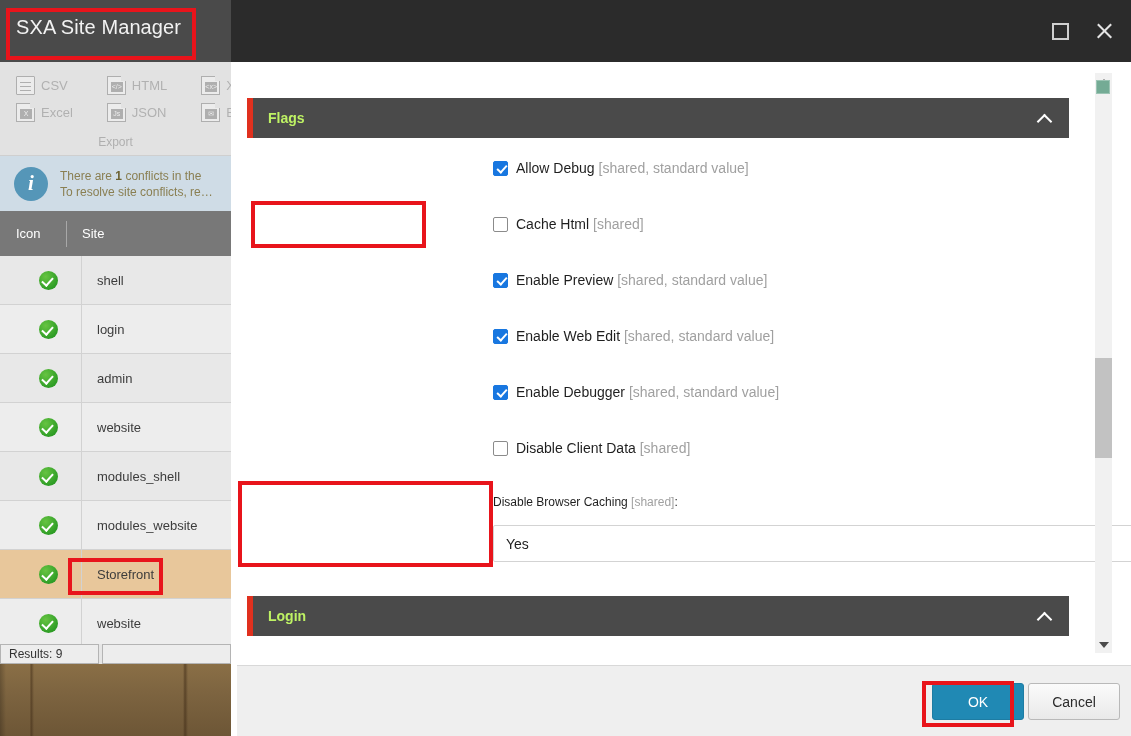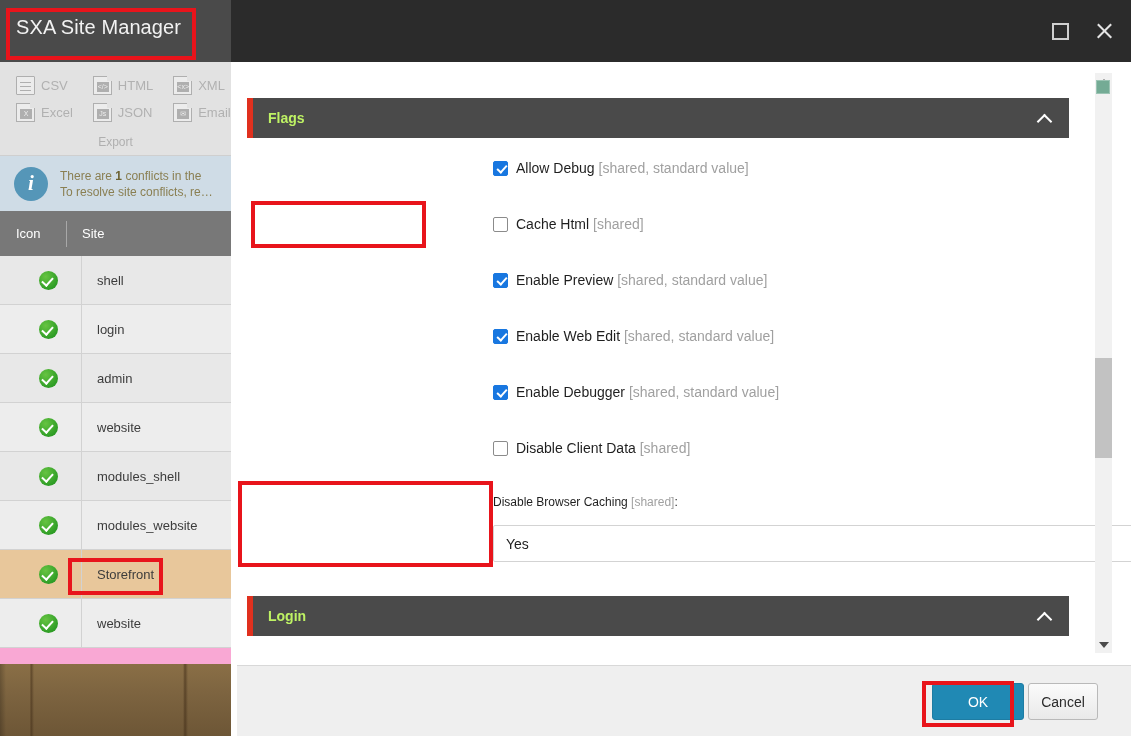--- a/index.html
+++ b/index.html
@@ -15,38 +15,38 @@
   .wallpaper {
     position: absolute; left: 0; top: 664px; width: 231px; height: 72px;
     background:
       linear-gradient(90deg, rgba(0,0,0,0.22) 0px, rgba(0,0,0,0.0) 6px),
       linear-gradient(90deg, transparent 30px, rgba(60,40,20,0.55) 31px, transparent 34px),
       linear-gradient(90deg, transparent 183px, rgba(60,40,20,0.55) 185px, transparent 188px),
       linear-gradient(180deg, #8a6f46 0%, #7d6440 40%, #6d5636 100%);
   }
 
   
-  .app-window { position: absolute; left: 0; top: 0; width: 231px; height: 664px; background: #f9a8d4; }
+  .app-window { position: absolute; left: 0; top: 0; width: 231px; height: 664px; background: #7dd3fc; }
 
   .app-titlebar {
     position: absolute; left: 0; top: 0; width: 231px; height: 62px;
     background: #4a4a4a;
   }
   .app-title {
     position: absolute; left: 16px; top: 16px;
     font-size: 20px; color: #f2f2f2; letter-spacing: .1px;
     white-space: nowrap;
   }
 
   
   .ribbon {
     position: absolute; left: 0; top: 62px; width: 231px; height: 94px;
     background: #e2e2e2; border-bottom: 1px solid #cfcfcf;
   }
-  .ribbon-grid { position: absolute; left: 16px; top: 14px; display: flex; gap: 20px; }
+  .ribbon-grid { position: absolute; left: 16px; top: 14px; display: flex; gap: 34px; }
   .ribbon-col { display: flex; flex-direction: column; gap: 8px; }
   .ribbon-item { display: flex; align-items: center; gap: 6px; opacity: .42; }
   .ribbon-ico {
     width: 19px; height: 19px; border: 1.4px solid #6a6a6a; background: #fafafa;
     position: relative; flex: 0 0 auto; border-radius: 1px;
   }
   .ribbon-ico i {
     position: absolute; left: 3px; bottom: 2px; right: 2px; height: 10px;
     background: #6a6a6a; font-style: normal; color: #fff; font-size: 7px;
     line-height: 10px; text-align: center; font-family: "Liberation Sans", sans-serif;
@@ -195,21 +195,21 @@
   .btn {
     position: absolute; top: 17px; height: 37px; border-radius: 3px;
     display: flex; align-items: center; justify-content: center;
     font-size: 14px; cursor: pointer;
   }
   .btn.ok {
     left: 695px; width: 92px; background: #2089b4; color: #ffffff;
     border: 1px solid #1d7ca3;
   }
   .btn.cancel {
-    left: 791px; width: 70px;
+    left: 791px; width: 92px;
     background: linear-gradient(180deg, #fbfbfb 0%, #e9e9e9 100%);
     border: 1px solid #b9b9b9; color: #2b2b2b;
   }
 
   
   .rec-dot {
     position: absolute; left: 1096px; top: 80px; width: 14px; height: 14px;
     background: #74ab95; border: 1px solid #9cc4b4;
   }
 
@@ -331,20 +331,24 @@
         </div>
       <div class="cell-site">Storefront</div>
     </div>
     <div class="grid-row alt" style="top:599px">
       <div class="cell-icon">
           <span class="ok-dot"></span>
         </div>
       <div class="cell-site">website</div>
     </div>
 
+    <div class="status-bar">
+      <div class="status-cell a">Results: 9</div>
+      <div class="status-cell b"></div>
+    </div>
   </div>
 
   <div class="modal">
 
     <div class="modal-titlebar">
       <div class="win-btn max">
         <span class="sq"></span>
       </div>
       <div class="win-btn close">
         <span class="xm"></span>

